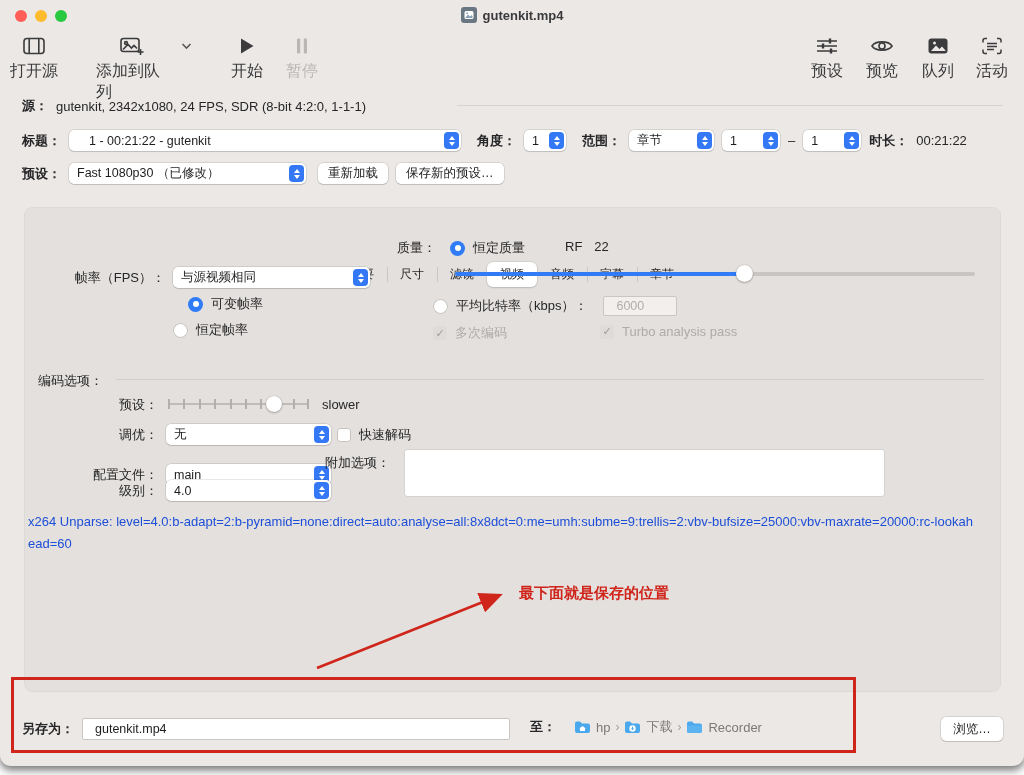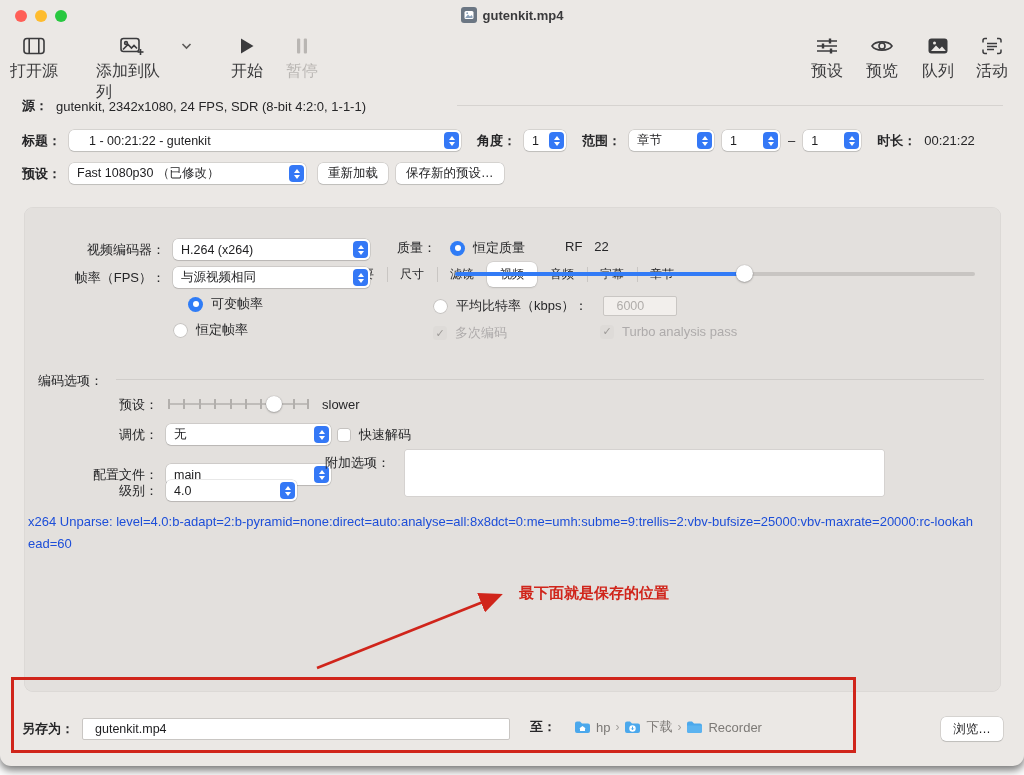--- a/index.html
+++ b/index.html
@@ -226,21 +226,21 @@
     </span>
     <span class="popup" style="width:58px;">
       <span class="val">1</span>
         <span class="cap"></span>
     </span>
     <span class="lbl">–</span>
     <span class="popup" style="width:58px;">
       <span class="val">1</span>
         <span class="cap"></span>
     </span>
-    <span class="lbl b" style="margin-left:8px;">时长：</span>
+    <span class="lbl b" style="">时长：</span>
     <span class="lbl">00:21:22</span>
   </div>
 
   <div class="field-row" style="left:22px; top:163px;">
     <span class="lbl b">预设：</span>
     <span class="popup" style="width:237px;">
       <span class="val">Fast 1080p30 （已修改）</span>
         <span class="cap"></span>
     </span>
     <span class="btn" style="margin-left:4px;">重新加载</span>
@@ -252,27 +252,20 @@
   <div class="tabbar">
     <span class="tab">摘要</span>
     <span class="tab">尺寸</span>
     <span class="tab">滤镜</span>
     <span class="tab active">视频</span>
     <span class="tab">音频</span>
     <span class="tab">字幕</span>
     <span class="tab">章节</span>
   </div>
 
-  <div class="field-row" style="left:40px; top:239px;">
-    <span class="lbl" style="display:inline-block; width:125px; text-align:right;">视频编码器：</span>
-    <span class="popup" style="width:197px;">
-      <span class="val">H.264 (x264)</span>
-        <span class="cap"></span>
-    </span>
-  </div>
   <div class="field-row" style="left:40px; top:267px;">
     <span class="lbl" style="display:inline-block; width:125px; text-align:right;">帧率（FPS）：</span>
     <span class="popup" style="width:197px;">
       <span class="val">与源视频相同</span>
         <span class="cap"></span>
     </span>
   </div>
   <div class="field-row" style="left:188px; top:295px;">
     <span class="radio on"></span>
     <span class="lbl">可变帧率</span>
@@ -351,21 +344,21 @@
     <span class="popup" style="width:165px;">
       <span class="val">main</span>
         <span class="cap"></span>
     </span>
   </div>
   <span class="lbl" style="position:absolute; left:325px; top:454px;">附加选项：</span>
   <div class="bigbox" style="left:405px; top:450px; width:479px; height:46px;"></div>
 
   <div class="field-row" style="left:40px; top:480px;">
     <span class="lbl" style="display:inline-block; width:118px; text-align:right;">级别：</span>
-    <span class="popup" style="width:131px;gap:46px;">
+    <span class="popup" style="width:165px;gap:46px;">
       <span class="val">4.0</span>
         <span class="cap"></span>
     </span>
   </div>
 
   <div class="unparse">x264 Unparse: level=4.0:b-adapt=2:b-pyramid=none:direct=auto:analyse=all:8x8dct=0:me=umh:subme=9:trellis=2:vbv-bufsize=25000:vbv-maxrate=20000:rc-lookahead=60</div>
 
   <span class="ann-text">最下面就是保存的位置</span>
   <svg class="ann-arrow" width="1024" height="775">
     <defs>

